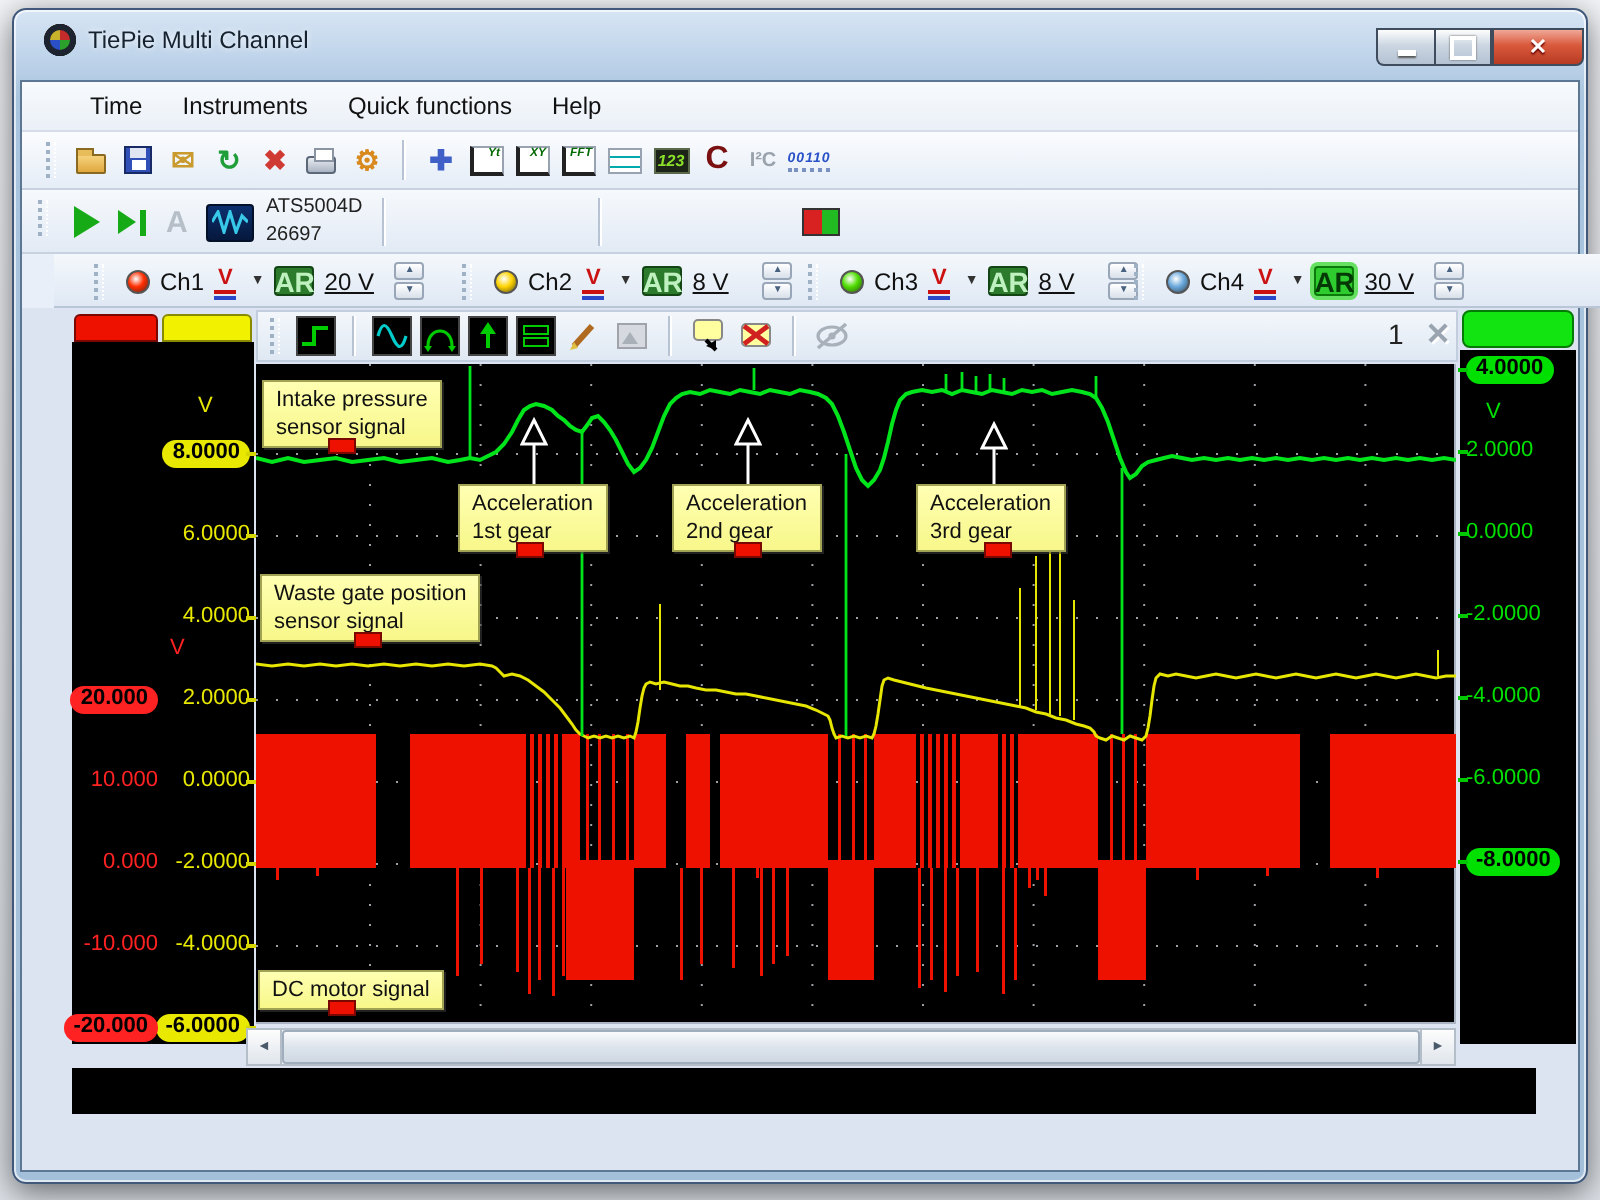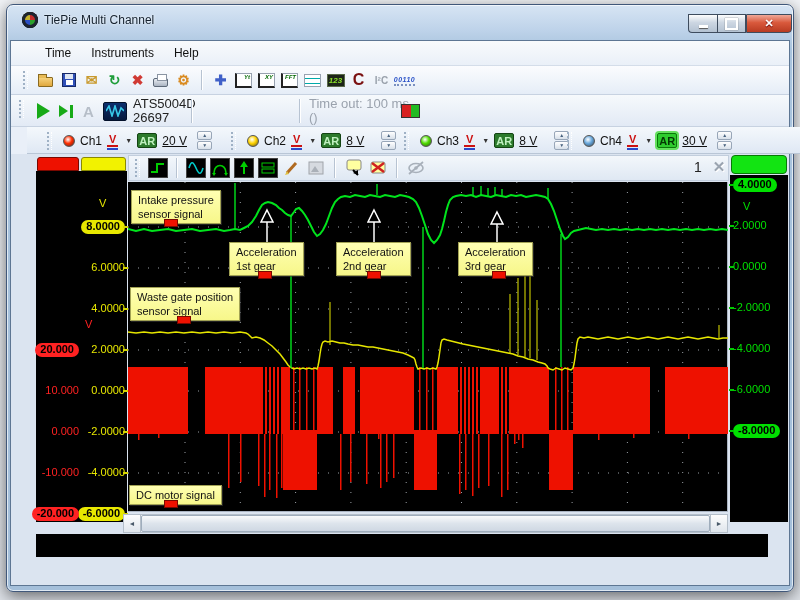--- a/index.html
+++ b/index.html
@@ -50,36 +50,36 @@
   
   .instrbar{position:absolute;left:11px;top:95px;width:778px;height:32px;background:linear-gradient(#f6f9fc,#e2eaf5);
     border-bottom:1px solid #c7d2e1;}
   .ib{position:absolute;top:3px;height:26px;display:flex;align-items:center;}
   .tri{width:0;height:0;border-left:13px solid #17aa17;border-top:8px solid transparent;border-bottom:8px solid transparent;}
   .tri-sm{width:0;height:0;border-left:9px solid #17aa17;border-top:6px solid transparent;border-bottom:6px solid transparent;}
   .bar-g{width:3px;height:13px;background:#17aa17;margin-left:2px;}
   .a-dis{font-size:15px;font-weight:bold;color:#b6bec8;}
   .wave-ic{width:24px;height:19px;background:linear-gradient(#0c2f6e,#06183c);border:1px solid #02102a;border-radius:2px;
     display:flex;align-items:center;justify-content:center;}
-  .two-line{font-size:13px;line-height:14px;color:#222;}
+  .two-line{font-size:10px;line-height:14px;color:#222;}
   .two-line.gray{color:#9aa2ad;}
   .vsep{position:absolute;top:4px;width:2px;height:24px;border-left:1px solid #b7c3d2;border-right:1px solid #fff;}
   .status-ic{width:19px;height:14px;border:1px solid #333;display:flex;}
   .status-ic b{flex:1;background:#d82222;}  .status-ic i{flex:1;background:#22bb22;}
   
   .chbar{position:absolute;left:11px;top:127px;width:778px;height:27px;background:linear-gradient(#f4f8fc,#dfe8f4);
     border-bottom:1px solid #b9c6d6;margin-left:16px;}
   .chgroup{position:absolute;top:1px;height:25px;display:flex;align-items:center;gap:5px;}
   .led{width:12px;height:12px;border-radius:50%;border:1px solid #555;}
   .ch-label{font-size:12px;color:#111;}
   .v-ic{font-size:11px;font-weight:bold;color:#cc1111;border-bottom:2px solid #cc1111;line-height:11px;position:relative;padding:0 2px;}
   .v-ic::after{content:"";position:absolute;left:0;right:0;bottom:-5px;border-bottom:2px dashed #2a48c8;}
   .dd-arrow{font-size:7px;color:#333;margin-left:2px;}
   .ar-badge{width:20px;height:15px;background:#2c7a2c;border:1px solid #134413;border-radius:2px;color:#bff0bf;
-    font-size:11px;font-weight:bold;display:flex;align-items:center;justify-content:center;}
+    font-size:14px;font-weight:bold;display:flex;align-items:center;justify-content:center;}
   .ar-badge.active{background:#2ecc2e;color:#043804;box-shadow:0 0 0 2px #66e060;border-color:#0a7a0a;}
   .range-val{font-size:12px;color:#111;min-width:30px;text-decoration:underline;}
   .spinner{display:flex;flex-direction:column;gap:1px;}
   .spin-btn{width:15px;height:9px;background:linear-gradient(#fff,#d8e0ea);border:1px solid #98a6b8;border-radius:2px;
     font-size:5px;color:#47617e;display:flex;align-items:center;justify-content:center;line-height:5px;}
   
   .graph-bg{position:absolute;left:11px;top:154px;width:778px;height:431px;background:#dbe4f0;}
   .gtoolbar{position:absolute;left:128px;top:155px;width:601px;height:26px;display:flex;align-items:center;
     background:linear-gradient(#f3f7fb,#dfe8f3);border:1px solid #c2cedd;padding-left:2px;}
   .gb{width:20px;height:20px;background:#000;border:1px solid #444;display:flex;align-items:center;justify-content:center;margin:0 2px;}
@@ -123,20 +123,21 @@
     <div class="wbtn min"></div>
     <div class="wbtn max"></div>
     <div class="wbtn close"></div>
   </div>
 
   <div class="client-bg"></div>
 
   <div class="menubar">
     <span class="menu-item">Time</span>
     <span class="menu-item">Instruments</span>
+    <span class="menu-item">Quick functions</span>
     <span class="menu-item">Help</span>
   </div>
 
   <div class="toolbar">
     <span class="grip"></span>
     <span id="main-icons" style="display:flex;align-items:center;">
         <span class="tbi">
           <i class="fold"></i>
         </span>
         <span class="tbi">
@@ -206,24 +207,20 @@
             <polyline points="0,6 3,1 6,11 9,1 12,11 15,3 18,6" fill="none" stroke="#38c8e8" stroke-width="1.6"></polyline>
           </svg>
         </span>
     </span>
     <span class="ib" style="left:122px;">
       <span class="two-line"><span>ATS5004D</span><br>
       <span>26697</span></span>
     </span>
     <span class="vsep" style="left:180px;"></span>
     <span class="vsep" style="left:288px;"></span>
-    <span class="ib" style="left:298px;">
-      <span class="two-line gray"><span>Time out: 100 ms</span><br>
-      <span>()</span></span>
-    </span>
     <span class="ib" style="left:390px;">
         <span class="status-ic">
           <b></b>
           <i></i>
         </span>
       </span>
   </div>
 
   <div class="chbar" id="chbar">
       <div class="chgroup" style="left: 16px;">

